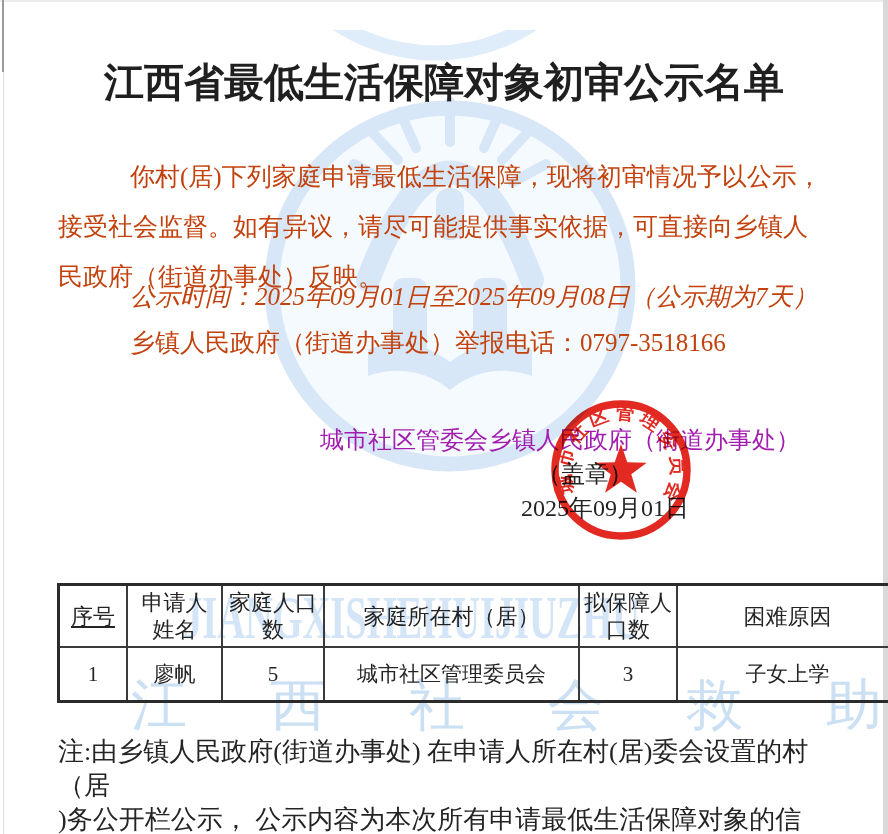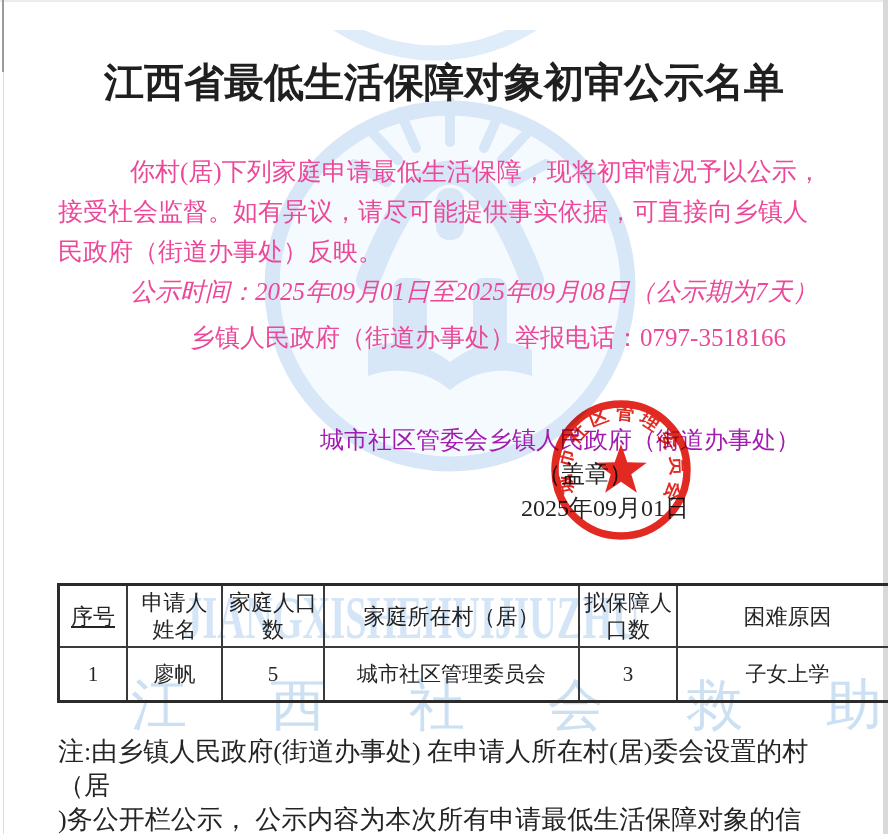--- a/index.html
+++ b/index.html
@@ -32,26 +32,26 @@
   }
 
   .content{position:absolute;inset:0;z-index:1;}
   .doc-title{
     position:absolute;top:55px;left:0;width:100%;
     text-align:center;font-size:40px;font-weight:bold;
     letter-spacing:0px;color:#1f1f1f;
   }
   .para{
     position:absolute;left:58px;right:42px;
-    font-size:25px;line-height:40px;
-    white-space:pre-line;color:#ec4899;
+    font-size:25px;line-height:50px;
+    white-space:pre-line;color:#c2410c;
   }
   .p-intro{top:152px;text-indent:72px;}
   .p-period{top:272px;text-indent:72px;font-style:italic;}
-  .p-hotline{top:318px;text-indent:72px;text-align:center;}
+  .p-hotline{top:318px;text-indent:72px;}
 
   .sig-org{position:absolute;top:424px;left:320px;font-size:24px;color:#a21caf;}
   .sig-stamp{position:absolute;top:458px;left:537px;font-size:24px;color:#242424;}
   .sig-date{position:absolute;top:492px;left:521px;font-size:24px;color:#242424;}
 
   table.apply{
     position:absolute;top:583px;left:57px;
     width:787px;border-collapse:collapse;
     border:3px solid #2b2b2b;
     table-layout:fixed;

